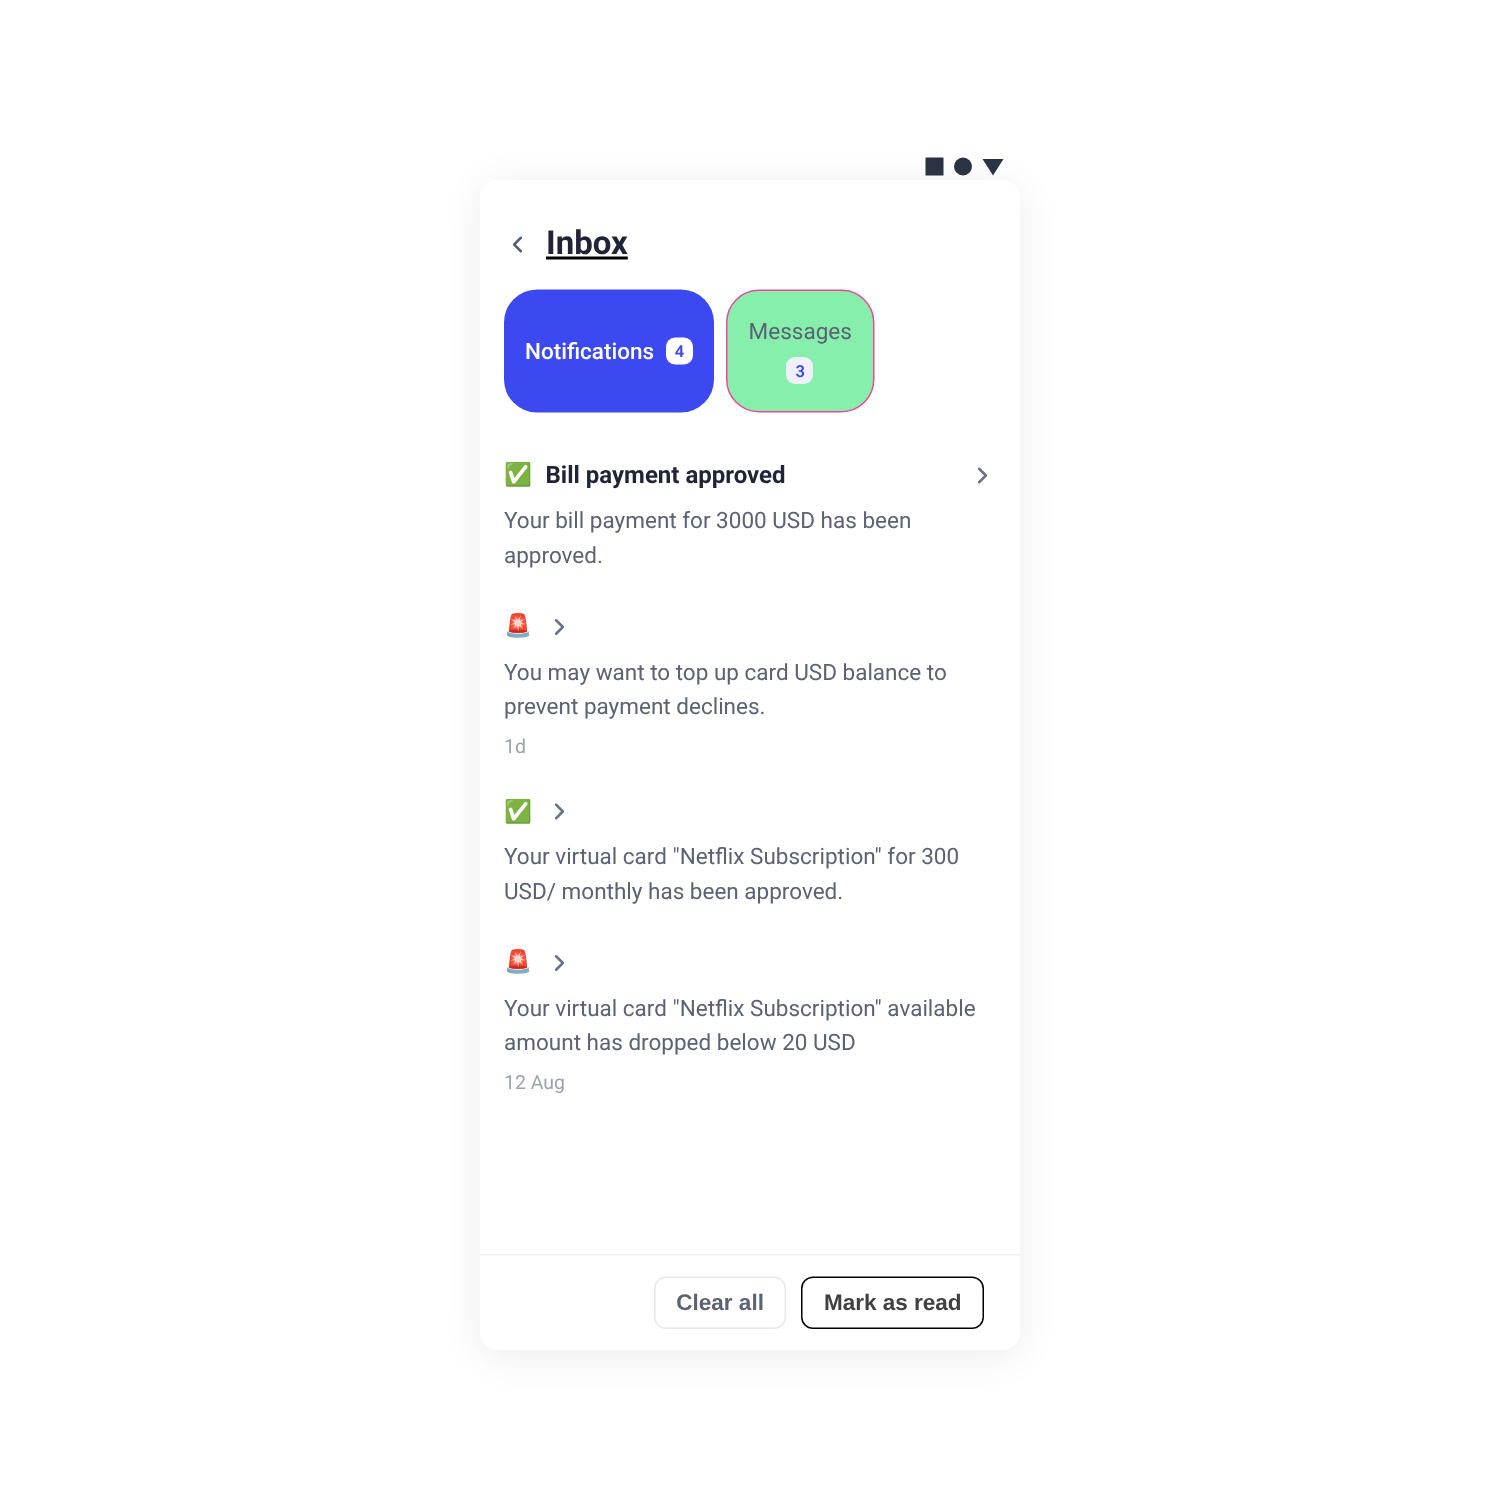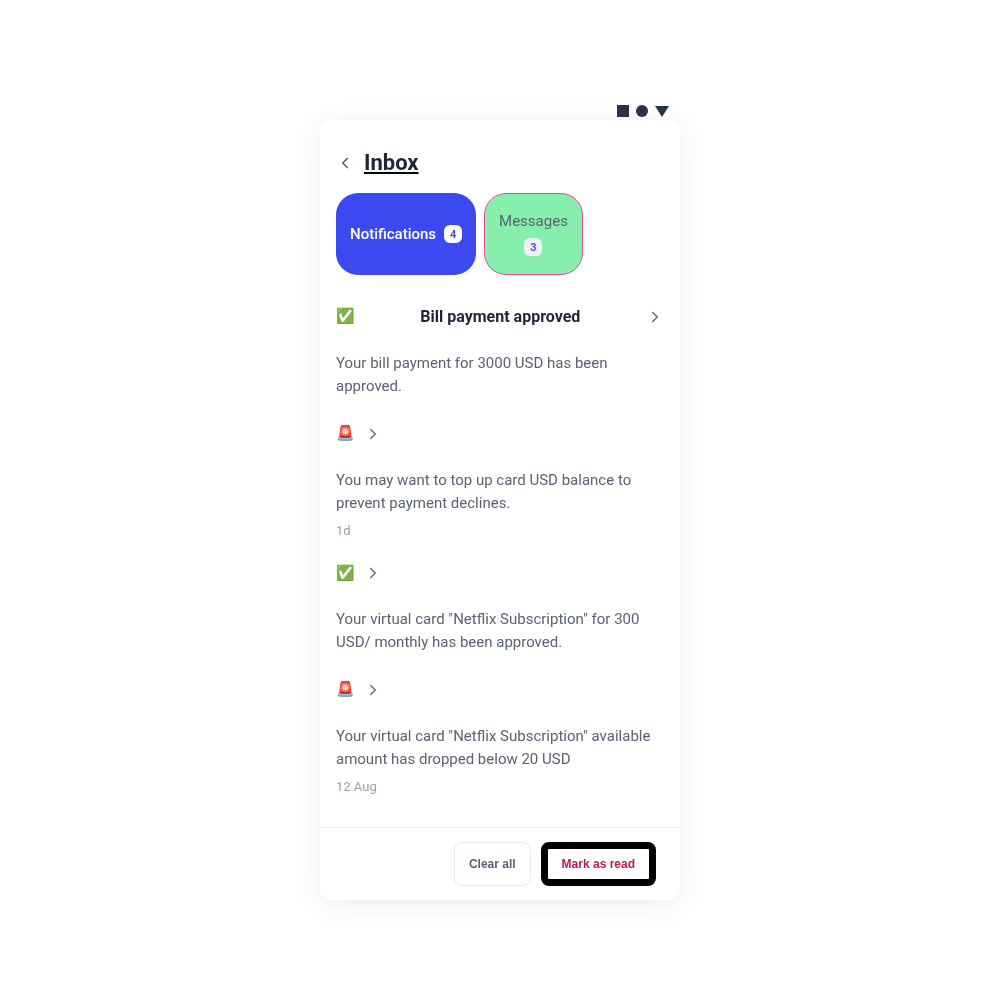--- a/index.html
+++ b/index.html
@@ -113,52 +113,51 @@
       display: flex;
       align-items: center;
       gap: 9px;
     }
     .item-emoji { font-size: 15px; line-height: 1; }
     .item-title {
       flex: 1;
       font-size: 16px;
       font-weight: 700;
       color: #1f2437;
-      text-align: center;
     }
     .item-chevron svg { display: block; }
     .item-body {
       font-size: 15px;
       color: #5a6273;
       line-height: 1.55;
-      margin-top: 26px;
+      margin-top: 10px;
     }
     .item-time {
       font-size: 13px;
       color: #9aa1b1;
       margin-top: 8px;
     }
     .footer {
       border-top: 1px solid #eef0f4;
       padding: 14px 24px;
       display: flex;
       justify-content: flex-end;
       gap: 10px;
       background: #fff;
     }
     .btn {
       border-radius: 8px;
       padding: 8px 14px;
-      font-size: 12px;
+      font-size: 15px;
       font-weight: 600;
       background: #fff;
       cursor: pointer;
     }
     .btn-secondary { border: 1px solid #e5e8ef; color: #5a6273; }
-    .btn-primary { border: 7px solid #000000; color: #be185d; }
+    .btn-primary { border: 1px solid #000000; color: #404040; }
   </style>
 </head>
 <body>
 
 <div class="widget-controls">
   <div class="ctrl-square"></div>
   <div class="ctrl-circle"></div>
   <div class="ctrl-triangle"></div>
 </div>
 

